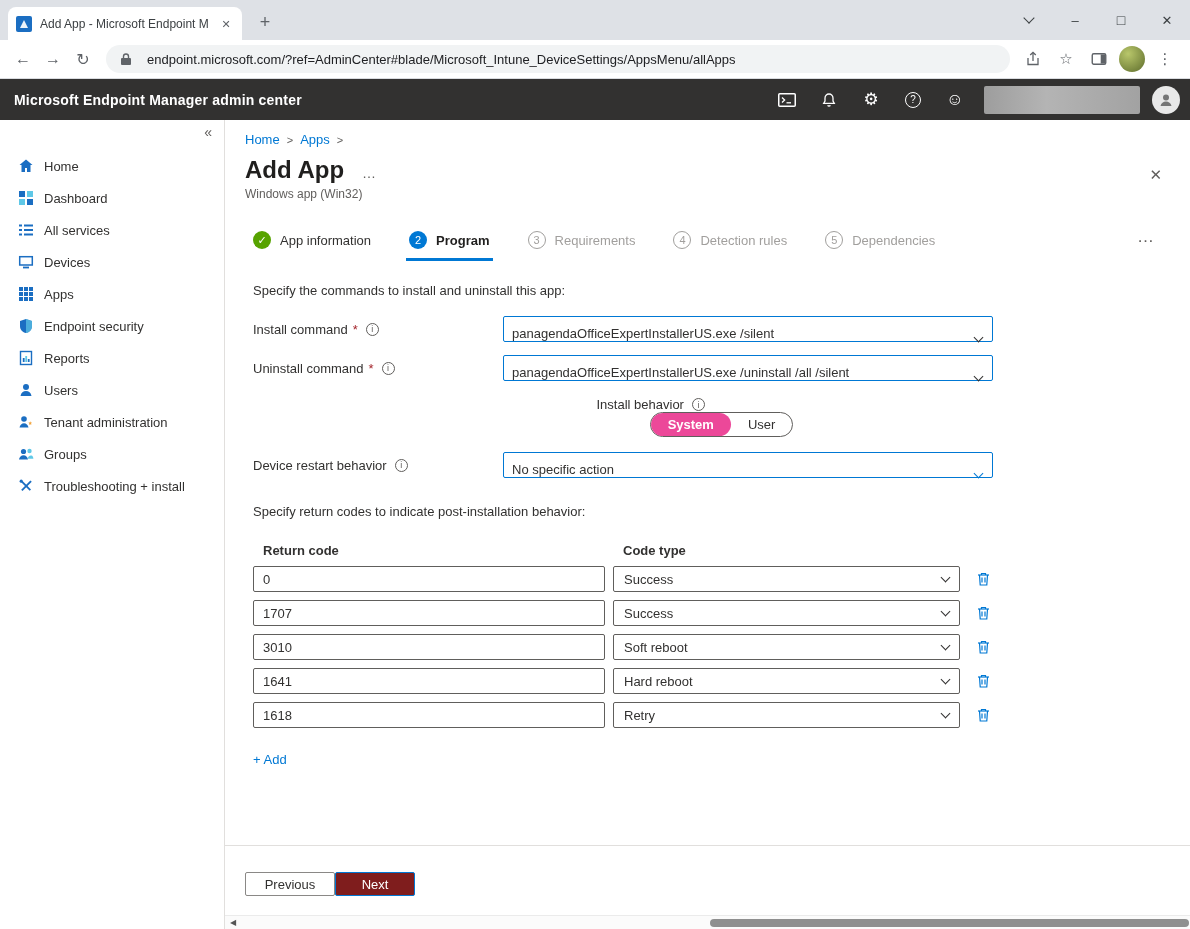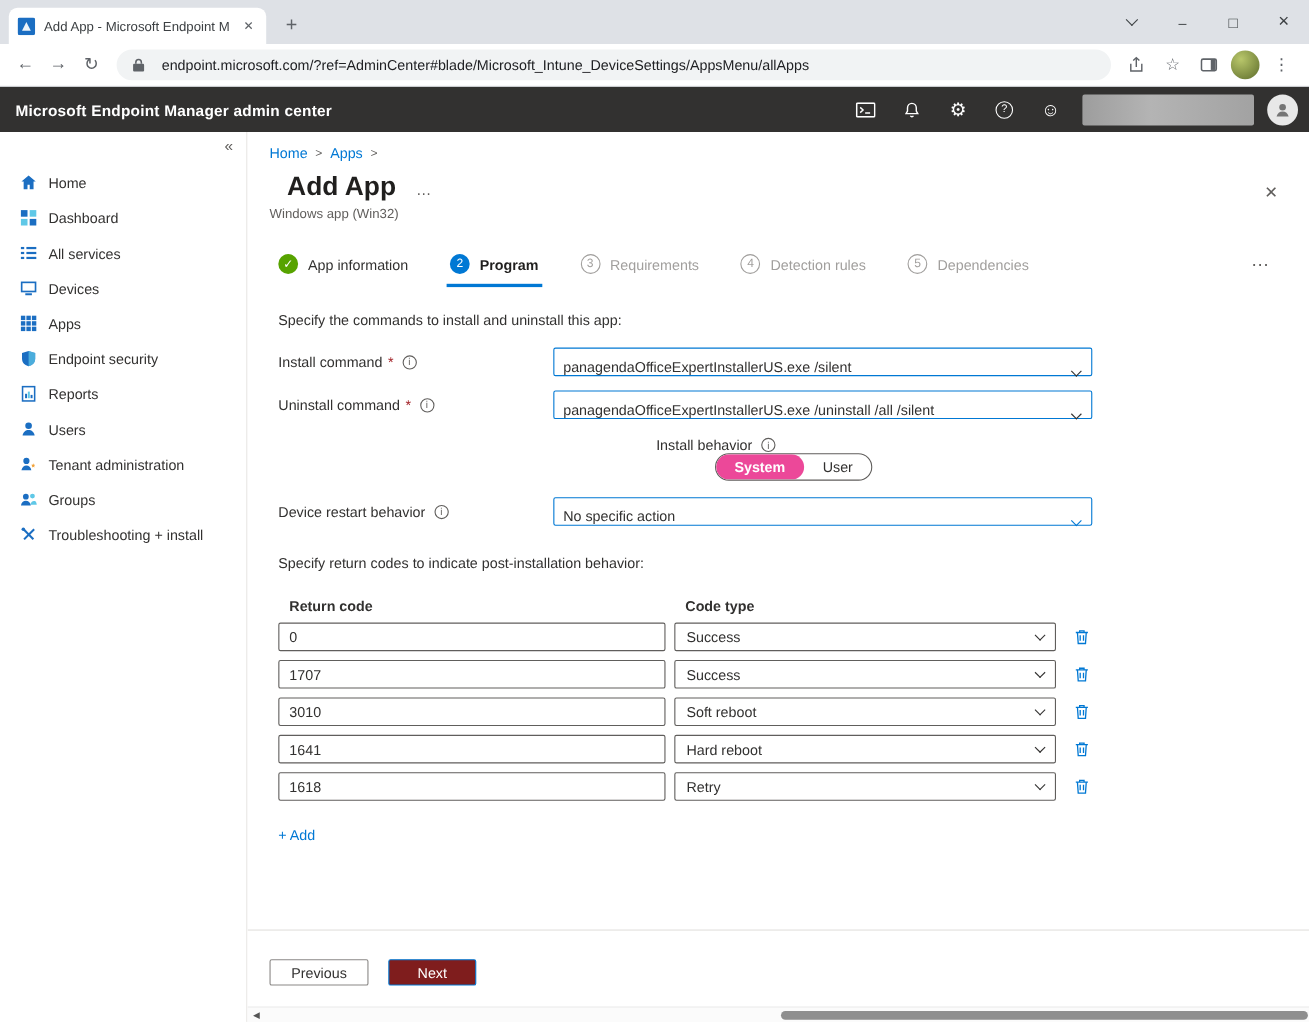--- a/index.html
+++ b/index.html
@@ -45,21 +45,21 @@
   .nav-list { padding-top:30px; }
   .nav-item { height:32px; display:flex; align-items:center; gap:10px; padding-left:18px; font-size:13px; color:#323130; cursor:pointer; white-space:nowrap; }
   .nav-icon { width:16px; height:16px; flex:none; display:flex; }
 
   .content { flex:1; position:relative; background:#fff; padding:12px 0 0 20px; overflow:hidden; }
 
   .breadcrumb { font-size:13px; display:flex; gap:7px; align-items:center; }
   .crumb { color:#0078d4; cursor:pointer; }
   .crumb-sep { color:#605e5c; font-size:11px; }
   .title-row { margin-top:9px; display:flex; align-items:baseline; gap:18px; }
-  .page-title { font-size:24px; font-weight:700; color:#201f1e;margin-left:16px; }
+  .page-title { font-size:24px; font-weight:700; color:#201f1e; }
   .title-ellipsis { color:#605e5c; font-size:14px; cursor:pointer; }
   .close-blade { position:absolute; top:46px; right:28px; font-size:15px; color:#605e5c; cursor:pointer; }
   .page-subtitle { font-size:12px; color:#605e5c; margin-top:3px; }
 
   .main-area { padding-left:8px; }
 
   
   .steps { margin-top:30px; display:flex; align-items:center; gap:38px; position:relative; padding-bottom:12px; }
   .step { display:flex; align-items:center; gap:9px; position:relative; cursor:pointer; }
   .step-circle { width:18px; height:18px; border-radius:50%; display:flex; align-items:center; justify-content:center; font-size:11px; flex:none; }
@@ -96,21 +96,21 @@
   .th-code { width:352px; padding-left:10px; }
   .th-type { width:347px; margin-left:8px; padding-left:10px; }
   .code-row { display:flex; align-items:center; margin-top:8px; }
   .code-input { width:352px; height:26px; border:1px solid #605e5c; border-radius:2px; padding:0 9px; font-size:13px; color:#323130; font-family:inherit; }
   .type-combo { width:347px; margin-left:8px; height:26px; border:1px solid #605e5c; border-radius:2px; display:flex; align-items:center; padding:0 10px; background:#fff; cursor:pointer; }
   .type-combo .chev { color:#323130; flex:none; }
   .trash-btn { margin-left:14px; width:18px; height:18px; display:flex; align-items:center; justify-content:center; cursor:pointer; }
   .add-link { display:inline-block; margin-top:24px; color:#0078d4; font-size:13px; cursor:pointer; }
 
   
-  .footer { position:absolute; left:0; right:0; bottom:14px; height:70px; border-top:1px solid #e1dfdd; background:#fff; padding:26px 0 0 20px; display:flex; gap:18px; }
+  .footer { position:absolute; left:0; right:0; bottom:14px; height:70px; border-top:1px solid #e1dfdd; background:#fff; padding:26px 0 0 20px; display:flex; gap:0; }
   .btn-secondary { width:90px; height:24px; border:1px solid #8a8886; background:#fff; font-size:13px; color:#323130; display:flex; align-items:center; justify-content:center; border-radius:2px; font-family:inherit; cursor:pointer; }
   .btn-primary { width:80px; height:24px; background:#7f1d1d; border:1px solid #0078d4; color:#fff; font-size:13px; display:flex; align-items:center; justify-content:center; border-radius:2px; font-family:inherit; cursor:pointer; }
 
   
   .hscroll { position:absolute; left:0; right:0; bottom:0; height:14px; background:#fbfbfb; border-top:1px solid #ebebeb; }
   .hscroll-thumb { position:absolute; left:485px; right:1px; top:3px; height:8px; background:#8f8f8f; border-radius:4px; cursor:pointer; }
   .hscroll-arrow { position:absolute; left:5px; top:0; height:13px; display:flex; align-items:center; font-size:8px; color:#555; cursor:pointer; }
 </style>
 </head>
 <body>

